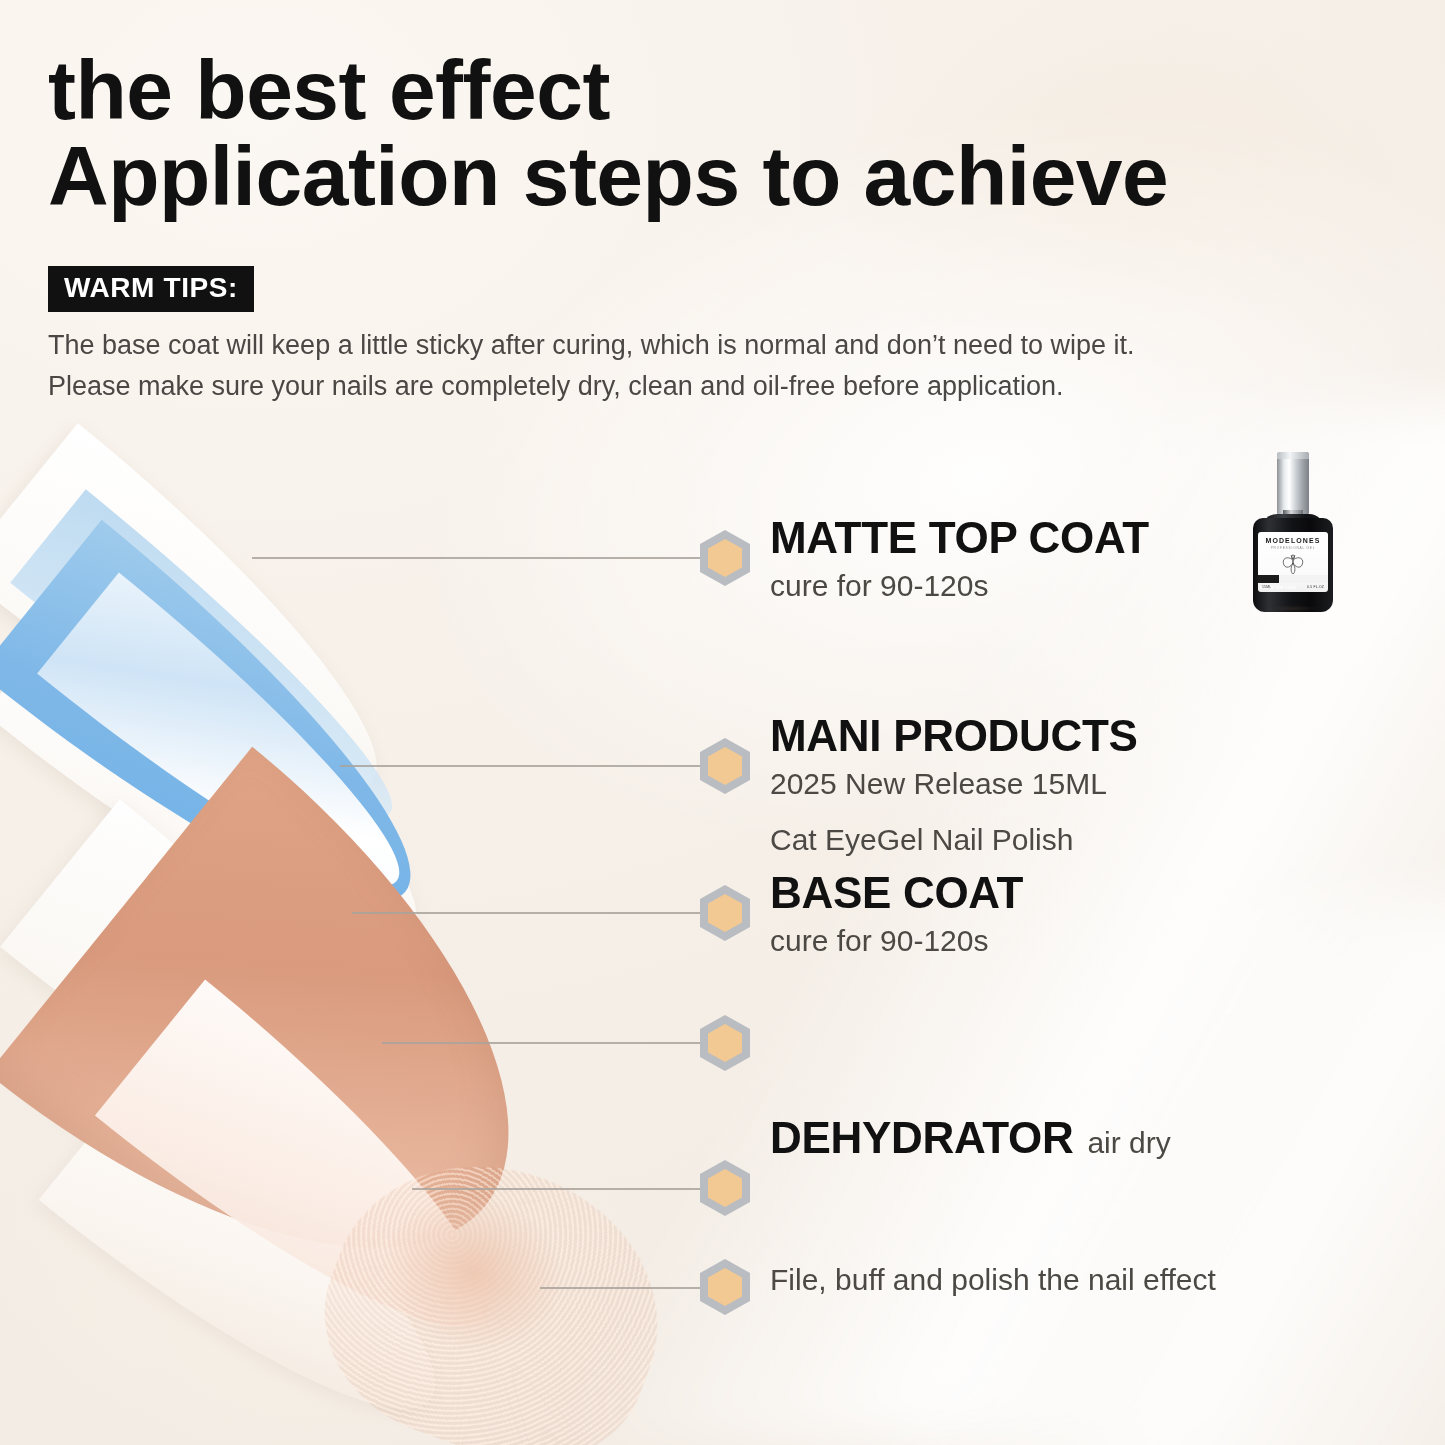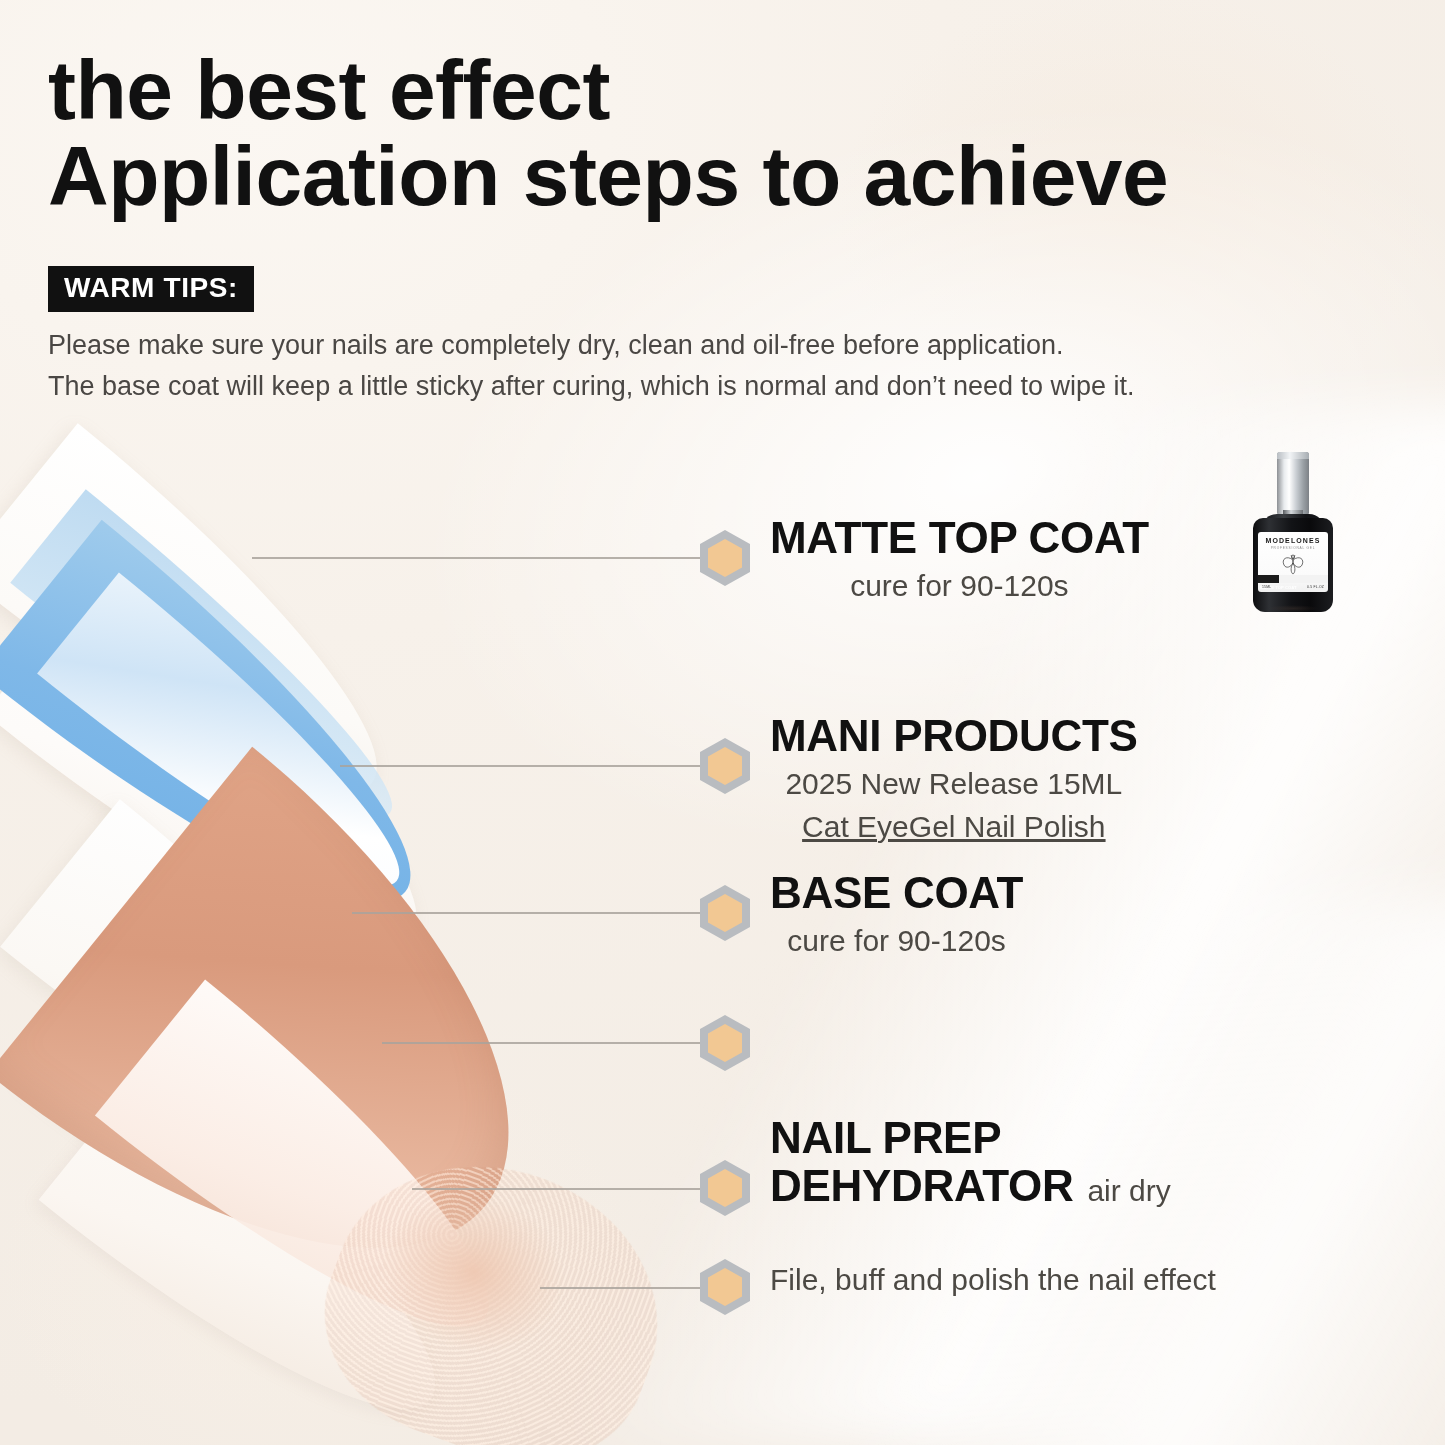--- a/index.html
+++ b/index.html
@@ -100,21 +100,21 @@
   .hex{position:absolute;width:50px;height:56px;
     background:#b9bcc0;
     clip-path:polygon(50% 0%,100% 25%,100% 75%,50% 100%,0% 75%,0% 25%);
     display:flex;align-items:center;justify-content:center;}
   .hex::after{content:"";width:34px;height:38px;background:#f2c893;
     clip-path:polygon(50% 0%,100% 25%,100% 75%,50% 100%,0% 75%,0% 25%);}
 
   .lbl{position:absolute;}
   .lbl .t{font-size:44px;font-weight:700;color:#111;letter-spacing:-0.3px;line-height:1.08;white-space:nowrap;}
   .lbl .t .sub-inline{font-size:30px;font-weight:400;color:#4c4944;letter-spacing:0;}
-  .lbl .s{font-size:30px;font-weight:400;color:#4c4944;line-height:1.3;margin-top:4px;text-align:center;}
+  .lbl .s{font-size:30px;font-weight:400;color:#4c4944;line-height:1.3;margin-top:4px;}
 
   
   .bottle{position:absolute;left:1247px;top:452px;width:92px;height:160px;}
   .cap{position:absolute;left:30px;top:0;width:32px;height:62px;
     background:linear-gradient(90deg,#8d9094 0%,#e8ebee 22%,#ffffff 38%,#c9ced3 60%,#9aa0a5 82%,#7d8186 100%);
     border-radius:3px 3px 1px 1px;}
   .cap-top{position:absolute;left:30px;top:0;width:32px;height:7px;
     background:linear-gradient(90deg,#b9bec3,#f2f4f6 40%,#a7adb2);border-radius:3px 3px 0 0;}
   .neck{position:absolute;left:36px;top:58px;width:20px;height:12px;
     background:linear-gradient(90deg,#5a5d61,#d5d9dc 40%,#6b6f73);}
@@ -154,22 +154,22 @@
   <div class="bg-sheen-3"></div>
 
   <div class="title">
     <div>the best effect</div>
     <div>Application steps to achieve</div>
   </div>
 
   <div class="badge">WARM TIPS:</div>
 
   <div class="tips">
+    <div>The base coat will keep a little sticky after curing, which is normal and don’t need to wipe it.</div>
     <div>Please make sure your nails are completely dry, clean and oil-free before application.</div>
-    <div>The base coat will keep a little sticky after curing, which is normal and don’t need to wipe it.</div>
   </div>
 
   <div class="nailart">
     <div class="nail n-white-1"></div>
     <div class="nail n-blue-pale"></div>
     <div class="nail n-white-2"></div>
     <div class="nail n-blue-outer"></div>
     <div class="nail n-blue-inner"></div>
     <div class="nail n-white-3"></div>
     <div class="nail n-white-4"></div>
@@ -185,37 +185,36 @@
   <div class="lbl" style="left:770px;top:514px;">
     <div class="t">MATTE TOP COAT</div>
     <div class="s">cure for 90-120s</div>
   </div>
 
   <div class="conn" style="left:340px;top:765px;width:367px;"></div>
   <div class="hex" style="left:700px;top:738px;"></div>
   <div class="lbl" style="left:770px;top:712px;">
     <div class="t">MANI PRODUCTS</div>
     <div class="s">2025 New Release 15ML</div>
-    <div class="s" style="margin-top:4px;text-decoration:underline;">Cat EyeGel Nail Polish</div>
+    <div class="s" style="margin-top:17px;">Cat EyeGel Nail Polish</div>
   </div>
 
   <div class="conn" style="left:352px;top:912px;width:355px;"></div>
   <div class="hex" style="left:700px;top:885px;"></div>
   <div class="lbl" style="left:770px;top:869px;">
     <div class="t">BASE COAT</div>
     <div class="s">cure for 90-120s</div>
   </div>
 
   <div class="conn" style="left:382px;top:1042px;width:325px;"></div>
   <div class="hex" style="left:700px;top:1015px;"></div>
 
   <div class="conn" style="left:412px;top:1188px;width:295px;"></div>
   <div class="hex" style="left:700px;top:1160px;"></div>
   <div class="lbl" style="left:770px;top:1114px;">
-    <div class="t">NAIL PREP</div>
     <div class="t">
       <span>DEHYDRATOR</span><span class="sub-inline" style="margin-left:14px;">air dry</span>
     </div>
   </div>
 
   <div class="conn" style="left:540px;top:1287px;width:167px;"></div>
   <div class="hex" style="left:700px;top:1259px;"></div>
   <div class="lbl" style="left:770px;top:1256px;">
     <div class="s">File, buff and polish the nail effect</div>
   </div>

